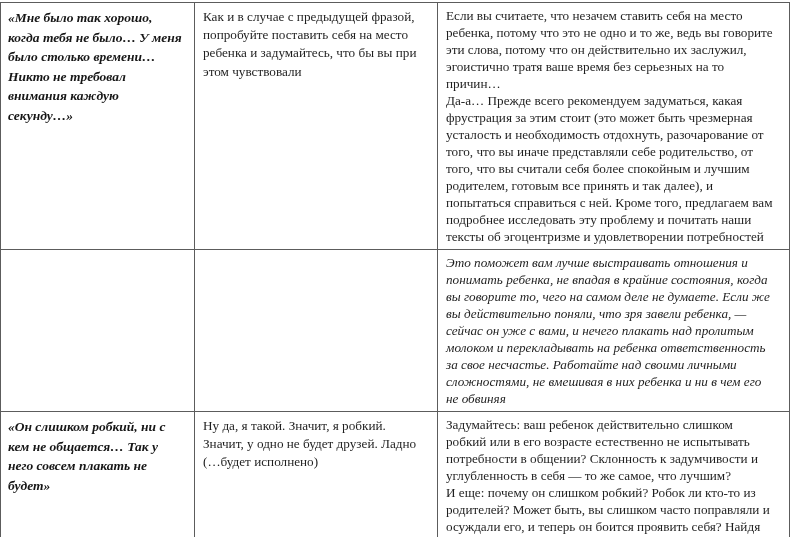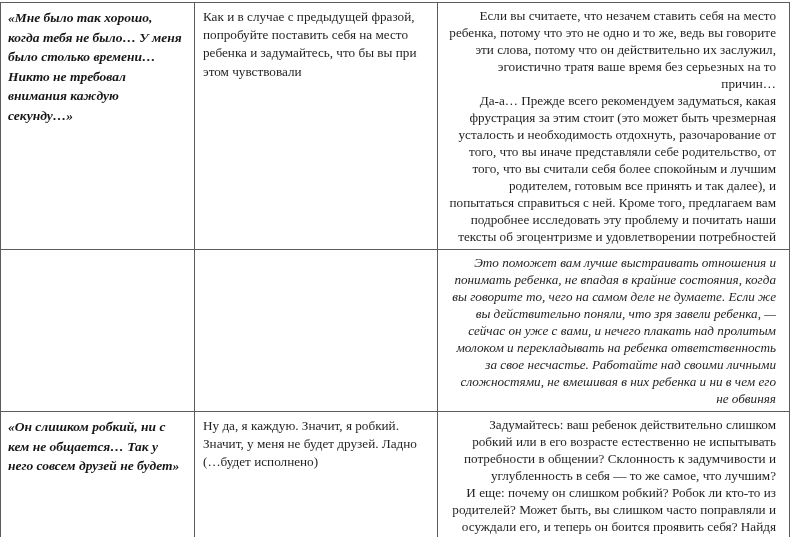--- a/index.html
+++ b/index.html
@@ -39,21 +39,20 @@
     font-size: 13.2px;
     line-height: 18.2px;
     color: #1f1f1f;
     padding: 5px 10px 5px 8px;
   }
   td.recommendation-cell {
     font-size: 13.2px;
     line-height: 17px;
     color: #1f1f1f;
     padding: 4px 13px 4px 8px;
-    text-align: right;
   }
   .para { margin: 0; }
 </style>
 </head>
 <body>
 
 <div class="page">
   <table class="doc-table">
     <colgroup>
       <col style="width:194px">
@@ -79,24 +78,24 @@
         </td>
         <td class="reflection-cell">
           <div class="para"></div>
         </td>
         <td class="recommendation-cell">
           <div class="para">Это поможет вам лучше выстраивать отношения и понимать ребенка, не впадая в крайние состояния, когда вы говорите то, чего на самом деле не думаете. Если же вы действительно поняли, что зря завели ребенка, — сейчас он уже с вами, и нечего плакать над пролитым молоком и перекладывать на ребенка ответственность за свое несчастье. Работайте над своими личными сложностями, не вмешивая в них ребенка и ни в чем его не обвиняя</div>
         </td>
       </tr>
       <tr class="row-3">
         <td class="phrase-cell">
-          <div class="para">«Он слишком робкий, ни с кем не общается… Так у него совсем друзей не будет»</div>
+          <div class="para">«Он слишком робкий, ни с кем не общается… Так у него совсем плакать не будет»</div>
         </td>
         <td class="reflection-cell">
-          <div class="para">Ну да, я каждую. Значит, я робкий. Значит, у меня не будет друзей. Ладно (…будет исполнено)</div>
+          <div class="para">Ну да, я такой. Значит, я робкий. Значит, у одно не будет друзей. Ладно (…будет исполнено)</div>
         </td>
         <td class="recommendation-cell">
           <div class="para">Задумайтесь: ваш ребенок действительно слишком робкий или в его возрасте естественно не испытывать потребности в общении? Склонность к задумчивости и углубленность в себя — то же самое, что лучшим?</div>
           <div class="para">И еще: почему он слишком робкий? Робок ли кто-то из родителей? Может быть, вы слишком часто поправляли и осуждали его, и теперь он боится проявить себя? Найдя ответ, вы поможете себе справиться со сложностями, а пока воздерживайтесь от комментариев…</div>
         </td>
       </tr>
     </tbody>
   </table>
 </div>
 

